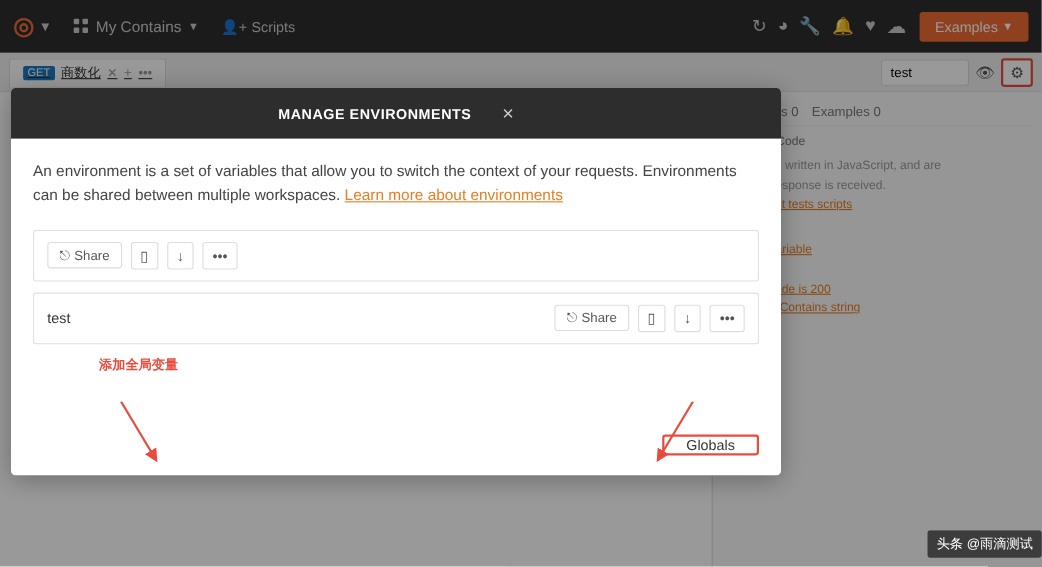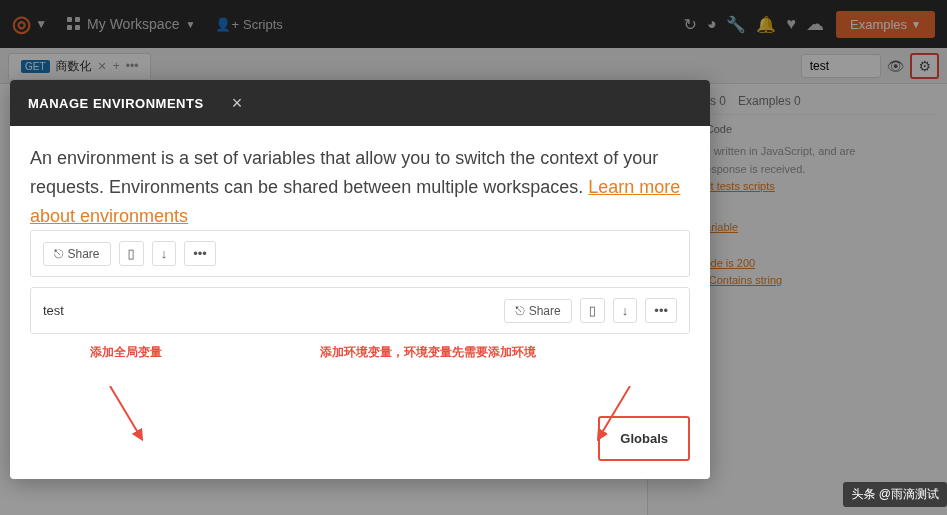--- a/index.html
+++ b/index.html
@@ -93,20 +93,21 @@
       border: 1px solid #ddd;
       border-bottom: none;
       padding: 4px 12px;
       font-size: 12px;
       color: #333;
       border-radius: 3px 3px 0 0;
       display: flex;
       align-items: center;
       gap: 6px;
       cursor: pointer;
+      text-decoration: underline;
     }
     .method-badge {
       background: #1a7abf;
       color: white;
       font-size: 10px;
       padding: 1px 4px;
       border-radius: 2px;
     }
     .second-bar-spacer { flex: 1; }
     .env-select {
@@ -183,39 +184,40 @@
       position: relative;
     }
     .modal-header {
       background: #2d2d2d;
       color: white;
       padding: 14px 18px;
       font-size: 13px;
       font-weight: bold;
       letter-spacing: 0.5px;
       display: flex;
-      justify-content: flex-start;
+      justify-content: center;
       align-items: center;
       gap: 28px;
     }
     .modal-close {
       color: #ccc;
       cursor: pointer;
       font-size: 18px;
       background: none;
       border: none;
       line-height: 1;
     }
     .modal-body {
       padding: 18px 20px;
     }
     .modal-desc {
-      font-size: 18px;
+      font-size: 14px;
       color: #444;
       line-height: 1.6;
+      margin-bottom: 20px;
     }
     .modal-desc a {
       color: #e67e22;
       text-decoration: underline;
     }
 
     
     .env-row {
       display: flex;
       align-items: center;
@@ -261,27 +263,26 @@
     .modal-footer {
       padding: 14px 20px 18px;
       display: flex;
       align-items: center;
       gap: 12px;
       position: relative;
     }
     .btn-globals {
       background: white;
       border: 1px solid #ddd;
-      padding: 13px 20px;
+      padding: 0 20px;
       border-radius: 3px;
       font-size: 13px;
       color: #333;
       cursor: pointer;
       border: 2px solid #e74c3c;
-      font-weight: bold;
     }
     .btn-import {
       background: white;
       border: 1px solid #ddd;
       padding: 8px 20px;
       border-radius: 3px;
       font-size: 13px;
       color: #333;
       cursor: pointer;
     }
@@ -356,21 +357,21 @@
     <span style="color:#ccc; font-size:12px;">▼</span>
   </div>
 
   <div class="nav-workspace">
     <div class="workspace-icon">
       <span></span>
         <span></span>
         <span></span>
         <span></span>
     </div>
-    <span>My Workspace</span>
+    <span>My Contains</span>
     <span style="color:#ccc; font-size:10px;">▼</span>
   </div>
 
   <div class="nav-invite">
     <span style="font-size:13px;">👤+</span>
     <span>Scripts</span>
   </div>
 
   <div class="nav-spacer"></div>
 
@@ -476,21 +477,20 @@
             <span>Share</span>
           </button>
           <button class="icon-btn">▯</button>
           <button class="icon-btn">↓</button>
           <button class="icon-btn">•••</button>
         </div>
       </div>
 
       <div style="position:relative; height:40px; margin-top:8px;">
         <div style="position:absolute; left:60px; top:0; color:#e74c3c; font-size:12px; font-weight:bold; font-family:'Microsoft YaHei',Arial,sans-serif; white-space:nowrap;">添加全局变量</div>
-        <div style="position:absolute; left:290px; top:0; color:#e74c3c; font-size:12px; font-weight:bold; font-family:'Microsoft YaHei',Arial,sans-serif; white-space:nowrap;">添加环境变量，环境变量先需要添加环境</div>
       </div>
     </div>
 
     <div class="modal-footer">
 
       <div style="position:relative; width:100%; display:flex; align-items:center; gap:12px; justify-content:flex-end;">
 
         <svg style="position:absolute; left:50px; top:-30px;" width="120" height="60">
           <defs>
               <marker id="arr1" markerWidth="6" markerHeight="6" refX="3" refY="3" orient="auto">

